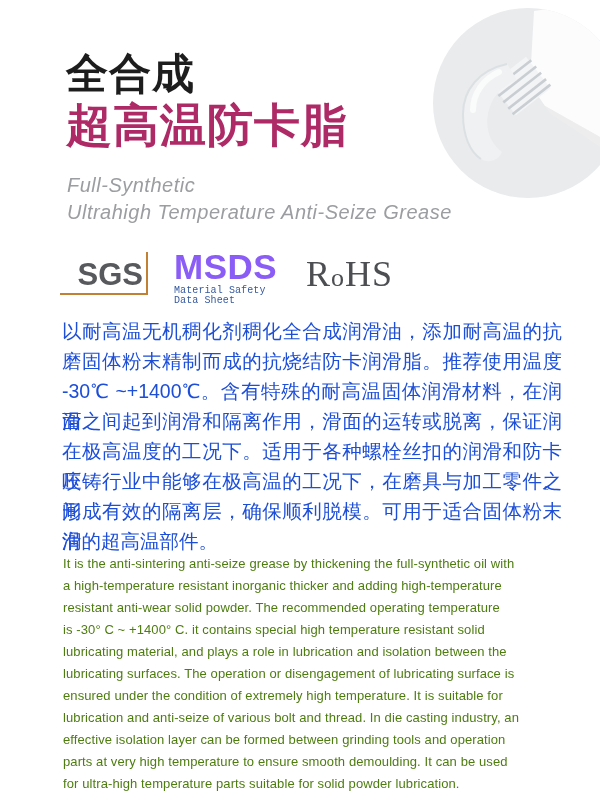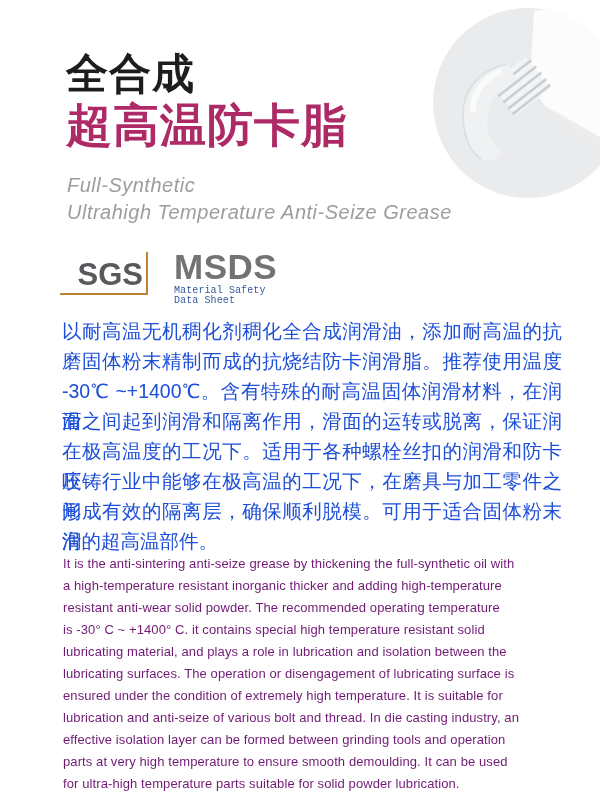--- a/index.html
+++ b/index.html
@@ -36,21 +36,21 @@
   .sgs-logo { position: absolute; left: 60px; top: 252px; width: 88px; height: 43px; }
   .sgs-label {
     position: absolute; right: 5px; bottom: 5px;
     font-size: 31px; line-height: 31px; font-weight: 700; color: #58595c;
   }
   .sgs-underline { position: absolute; left: 0; bottom: 0; width: 100%; height: 2px; background: #c08135; }
   .sgs-sideline  { position: absolute; right: 0; top: 0; width: 2px; height: 100%; background: #c08135; }
   .msds-logo { position: absolute; left: 174px; top: 249px; width: 120px; }
   .msds-label {
     display: block; font-size: 35px; line-height: 36px; font-weight: 700;
-    color: #737373; letter-spacing: 0.5px;
+    color: #8b5cf6; letter-spacing: 0.5px;
   }
   .msds-sublabel {
     display: block; font-size: 10px; line-height: 10px;
     color: #35599f; letter-spacing: 0.1px; margin-top: 1px; font-family: Liberation Mono, monospace;
   }
   .rohs-logo {
     position: absolute; left: 306px; top: 254px;
     font-family: "Liberation Serif", serif; color: #4c4e51; letter-spacing: 1px;
   }
   .rohs-big   { font-size: 36px; line-height: 40px; }
@@ -61,21 +61,21 @@
     color: #1d4ed8; font-size: 19.5px; font-weight: 500;
   }
   .cn-line {
     height: 30px; line-height: 30px;
     text-align: justify; text-align-last: justify; text-justify: inter-ideograph;
   }
   .desc-cn .cn-line:last-child { text-align-last: left; }
   
   .desc-en {
     position: absolute; left: 63px; top: 553px; width: 497px;
-    color: #701a75; font-size: 13px; letter-spacing: 0.1px;
+    color: #4d7c0f; font-size: 13px; letter-spacing: 0.1px;
   }
   .en-line { height: 22px; line-height: 22px; white-space: nowrap; }
 </style>
 </head>
 <body>
 
 <div class="page">
 
   <div class="product-circle">
     <svg viewBox="0 0 190 190" aria-hidden="true">
@@ -109,20 +109,23 @@
 
   <div class="sgs-logo">
     <span class="sgs-label">SGS</span>
     <i class="sgs-underline"></i>
     <i class="sgs-sideline"></i>
   </div>
   <div class="msds-logo">
     <span class="msds-label">MSDS</span>
     <span class="msds-sublabel">Material Safety Data Sheet</span>
   </div>
+  <div class="rohs-logo">
+    <span class="rohs-big">R</span><span class="rohs-small">o</span><span class="rohs-big">HS</span>
+  </div>
 
   <div class="desc-cn">
       <div class="cn-line">以耐高温无机稠化剂稠化全合成润滑油，添加耐高温的抗</div>
       <div class="cn-line">磨固体粉末精制而成的抗烧结防卡润滑脂。推荐使用温度</div>
       <div class="cn-line">-30℃ ~+1400℃。含有特殊的耐高温固体润滑材料，在润滑</div>
       <div class="cn-line">面之间起到润滑和隔离作用，滑面的运转或脱离，保证润</div>
       <div class="cn-line">在极高温度的工况下。适用于各种螺栓丝扣的润滑和防卡咬。</div>
       <div class="cn-line">压铸行业中能够在极高温的工况下，在磨具与加工零件之间</div>
       <div class="cn-line">形成有效的隔离层，确保顺利脱模。可用于适合固体粉末润</div>
       <div class="cn-line">滑的超高温部件。</div>

